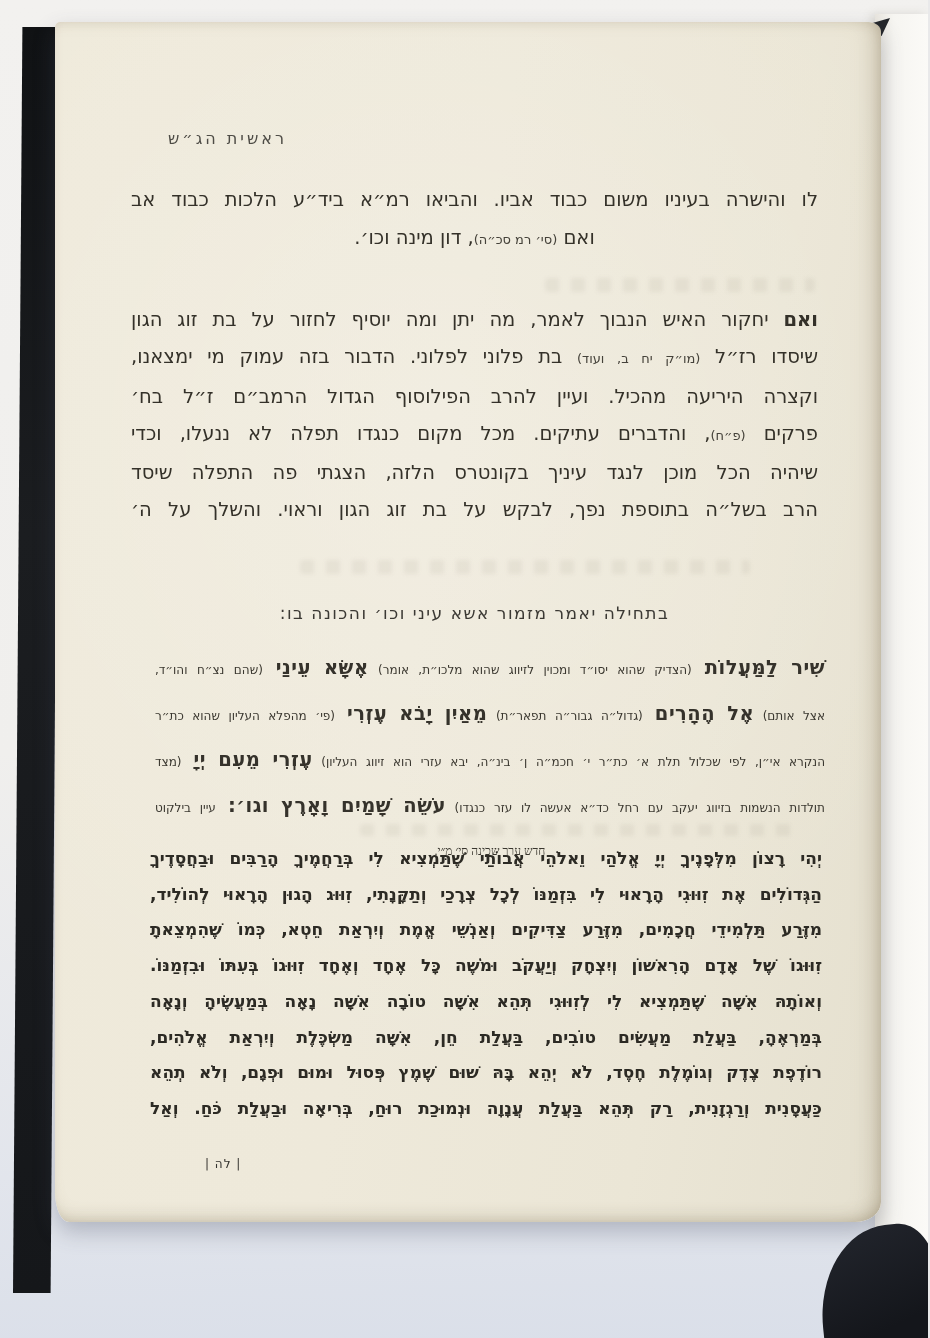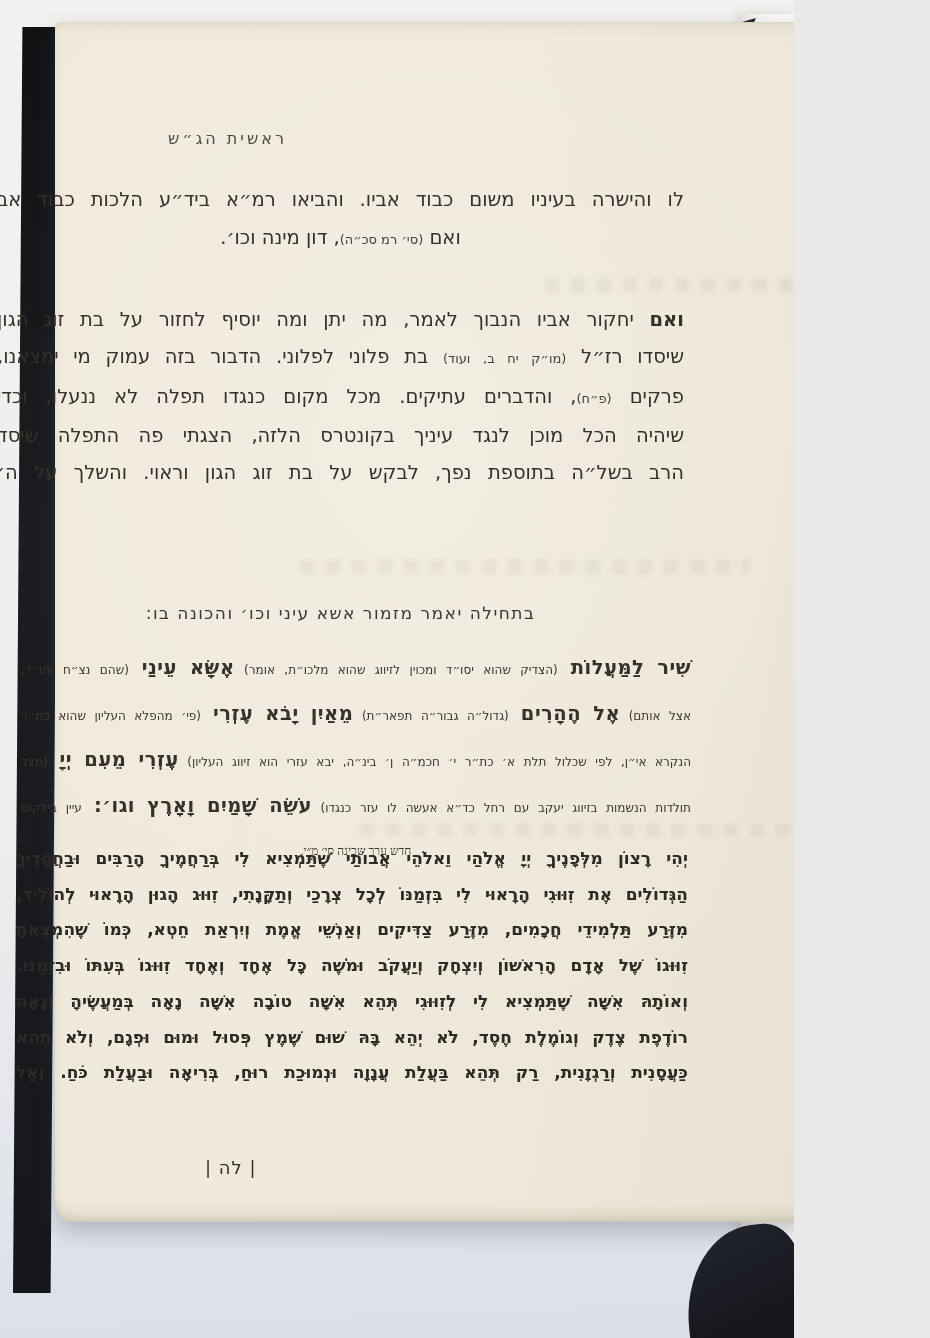--- a/index.html
+++ b/index.html
@@ -1,17 +1,17 @@
 <!DOCTYPE html>
 <html lang="he"><head>
 <meta charset="utf-8">
 <style>
   html,body{margin:0;padding:0;background:#e9e9ea;}
   .scene{
-    position:relative;width:794px;height:1338px;overflow:hidden;
+    position:relative;width:928px;height:1338px;overflow:hidden;
     background:linear-gradient(178deg,#f2f1ef 0%,#f0efed 55%,#e2e5ec 86%,#dadfe9 100%);
     font-family:"DejaVu Sans",sans-serif;
   }
   
   .cover-left{
     position:absolute;left:13px;top:27px;width:47px;height:1266px;
     background:linear-gradient(180deg,#101214,#1b1d20 40%,#15171a);
     clip-path:polygon(20% 0%,100% 0%,80% 100%,0% 100%);
   }
   
@@ -58,21 +58,21 @@
   .txt{position:absolute;direction:rtl;color:#343129;}
   .running-header{
     left:168px;top:129px;font-size:16px;letter-spacing:3px;color:#4e4c46;
   }
   .col{right:110px;width:687px;}
   .intro{top:181px;font-size:19.5px;line-height:37.5px;}
   .discussion{top:301px;font-size:19.5px;line-height:37.3px;}
   .instruction{top:603px;font-size:17px;letter-spacing:1.5px;color:#3b3934;text-align:center;width:687px;}
   .psalm{top:646px;right:103px;width:670px;font-size:12px;line-height:43px;color:#35322b;}
   .prayer{top:841px;right:106px;width:672px;font-size:17px;font-weight:bold;line-height:35.7px;color:#2c2a24;}
-  .page-number{left:205px;top:1157px;font-size:18px;color:#33322e;letter-spacing:1px;text-align:center;}
+  .page-number{left:205px;top:1157px;font-size:12px;color:#33322e;letter-spacing:1px;text-align:center;}
 
   
   .line{text-align:justify;text-align-last:justify;white-space:nowrap;}
   .line.a-r{text-align:center;text-align-last:auto;}
   .line.a-c{text-align:center;text-align-last:center;white-space:normal;font-family:Liberation Serif, serif;}
   .s-n{}
   .s-b{font-weight:bold;}
   .s-sm{font-size:13px;color:#45423a;}
   .s-big{font-size:19.5px;font-weight:bold;letter-spacing:.5px;}
   .s-r{font-size:12px;color:#3a372f;}
@@ -93,22 +93,23 @@
   <div class="ghost g3"></div>
 
   <div class="txt running-header">ראשית הג״ש</div>
 
   <div class="txt col intro">
       <div class="line"><span class="s-n">לו והישרה בעיניו משום כבוד אביו. והביאו רמ״א ביד״ע הלכות כבוד אב</span></div>
       <div class="line a-r"><span class="s-n">ואם </span><span class="s-sm">(סי׳ רמ סכ״ה)</span><span class="s-n">, דון מינה וכו׳.</span></div>
     </div>
 
   <div class="txt col discussion">
-      <div class="line"><span class="s-b">ואם</span><span class="s-n"> יחקור אביו הנבוך לאמר, מה יתן ומה יוסיף לחזור על בת זוג הגון</span></div>
+      <div class="line"><span class="s-b">ואם</span><span class="s-n"> יחקור האיש הנבוך לאמר, מה יתן ומה יוסיף לחזור על בת זוג הגון</span></div>
       <div class="line"><span class="s-n">שיסדו רז״ל </span><span class="s-sm">(מו״ק יח ב, ועוד)</span><span class="s-n"> בת פלוני לפלוני. הדבור בזה עמוק מי ימצאנו,</span></div>
+      <div class="line"><span class="s-n">וקצרה היריעה מהכיל. ועיין להרב הפילוסוף הגדול הרמב״ם ז״ל בח׳</span></div>
       <div class="line"><span class="s-n">פרקים </span><span class="s-sm">(פ״ח)</span><span class="s-n">, והדברים עתיקים. מכל מקום כנגדו תפלה לא ננעלו, וכדי</span></div>
       <div class="line"><span class="s-n">שיהיה הכל מוכן לנגד עיניך בקונטרס הלזה, הצגתי פה התפלה שיסד</span></div>
       <div class="line"><span class="s-n">הרב בשל״ה בתוספת נפך, לבקש על בת זוג הגון וראוי. והשלך על ה׳</span></div>
     </div>
 
   <div class="txt col instruction">בתחילה יאמר מזמור אשא עיני וכו׳ והכונה בו:</div>
 
   <div class="txt psalm">
       <div class="line"><span class="s-big">שִׁיר לַמַּעֲלוֹת </span><span class="s-r">(הצדיק שהוא יסו״ד ומכוין לזיווג שהוא מלכו״ת, אומר) </span><span class="s-big">אֶשָּׂא עֵינַי </span><span class="s-r">(שהם נצ״ח והו״ד,</span></div>
       <div class="line"><span class="s-r">אצל אותם) </span><span class="s-big">אֶל הֶהָרִים </span><span class="s-r">(גדול״ה גבור״ה תפאר״ת) </span><span class="s-big">מֵאַיִן יָבֹא עֶזְרִי </span><span class="s-r">(פי׳ מהפלא העליון שהוא כת״ר</span></div>
@@ -116,20 +117,21 @@
       <div class="line"><span class="s-r">תולדות הנשמות בזיווג יעקב עם רחל כד״א אעשה לו עזר כנגדו) </span><span class="s-big">עֹשֵׂה שָׁמַיִם וָאָרֶץ וגו׳: </span><span class="s-r">עיין בילקוט</span></div>
       <div class="line a-c"><span class="s-r">חדש ערך שכינה סי׳ מ״י.</span></div>
     </div>
 
   <div class="txt prayer">
       <div class="line"><span class="s-n">יְהִי רָצוֹן מִלְּפָנֶיךָ יְיָ אֱלֹהַי וֵאלֹהֵי אֲבוֹתַי שֶׁתַּמְצִיא לִי בְּרַחֲמֶיךָ הָרַבִּים וּבַחֲסָדֶיךָ</span></div>
       <div class="line"><span class="s-n">הַגְּדוֹלִים אֶת זִוּוּגִי הָרָאוּי לִי בִּזְמַנּוֹ לְכָל צְרָכַי וְתַקָּנָתִי, זִוּוּג הָגוּן הָרָאוּי לְהוֹלִיד,</span></div>
       <div class="line"><span class="s-n">מִזֶּרַע תַּלְמִידֵי חֲכָמִים, מִזֶּרַע צַדִּיקִים וְאַנְשֵׁי אֱמֶת וְיִרְאַת חֵטְא, כְּמוֹ שֶׁהִמְצֵאתָ</span></div>
       <div class="line"><span class="s-n">זִוּוּגוֹ שֶׁל אָדָם הָרִאשׁוֹן וְיִצְחָק וְיַעֲקֹב וּמֹשֶׁה כָּל אֶחָד וְאֶחָד זִוּוּגוֹ בְּעִתּוֹ וּבִזְמַנּוֹ.</span></div>
       <div class="line"><span class="s-n">וְאוֹתָהּ אִשָּׁה שֶׁתַּמְצִיא לִי לְזִוּוּגִי תְּהֵא אִשָּׁה טוֹבָה אִשָּׁה נָאָה בְּמַעֲשֶׂיהָ וְנָאָה</span></div>
+      <div class="line"><span class="s-n">בְּמַרְאֶהָ, בַּעֲלַת מַעֲשִׂים טוֹבִים, בַּעֲלַת חֵן, אִשָּׁה מַשְׂכֶּלֶת וְיִרְאַת אֱלֹהִים,</span></div>
       <div class="line"><span class="s-n">רוֹדֶפֶת צֶדֶק וְגוֹמֶלֶת חֶסֶד, לֹא יְהֵא בָּהּ שׁוּם שֶׁמֶץ פְּסוּל וּמוּם וּפְגָם, וְלֹא תְהֵא</span></div>
       <div class="line"><span class="s-n">כַּעֲסָנִית וְרַגְזָנִית, רַק תְּהֵא בַּעֲלַת עֲנָוָה וּנְמוּכַת רוּחַ, בְּרִיאָה וּבַעֲלַת כֹּחַ. וְאַל</span></div>
     </div>
 
   <div class="txt page-number">| לה |</div>
 
   <div class="cover-bottom-right"></div>
 </div>
 
 </body></html>

